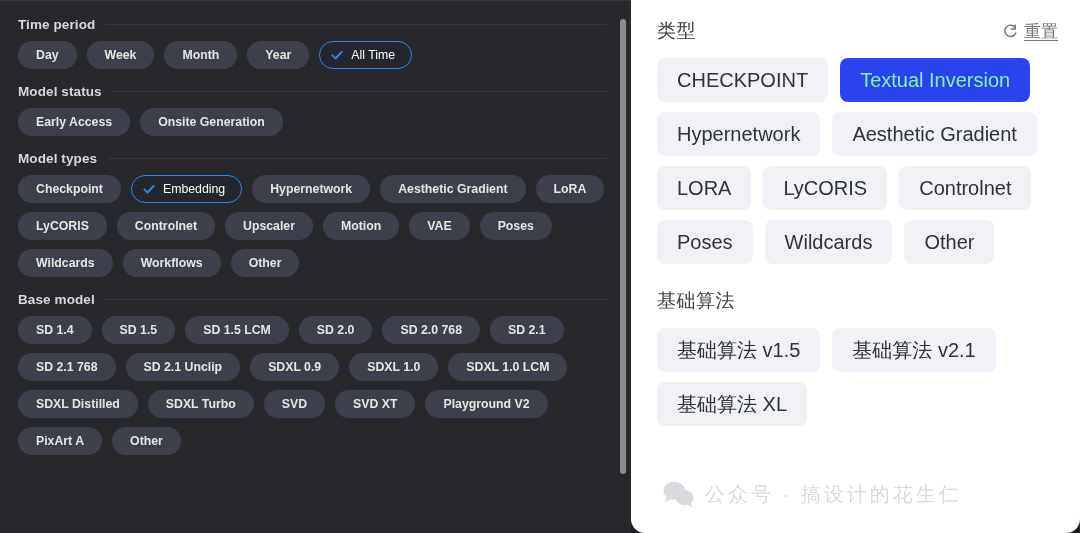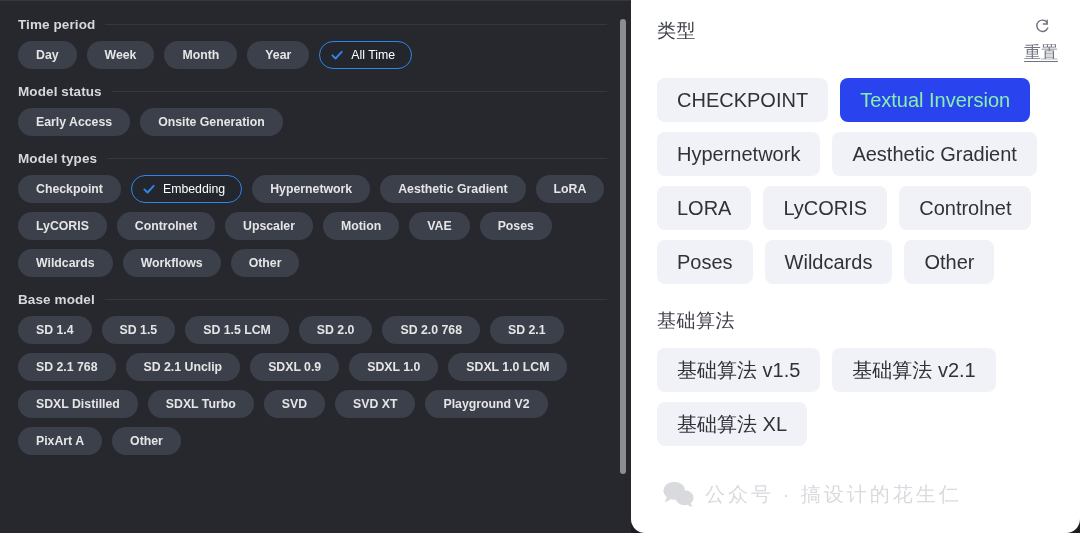--- a/index.html
+++ b/index.html
@@ -133,21 +133,20 @@
   .r-title {
     font-size: 19px;
     color: #3d4049;
     letter-spacing: .5px;
   }
   .r-reset {
     display: flex;
     align-items: center;
     gap: 6px;
     cursor: pointer;
-    flex-direction: column;
   }
   .r-reset-icon {
     display: inline-block;
     width: 17px;
     height: 17px;
     color: #6f7480;
   }
   .r-reset-icon svg { display: block; }
   .r-reset-label {
     font-size: 17px;

